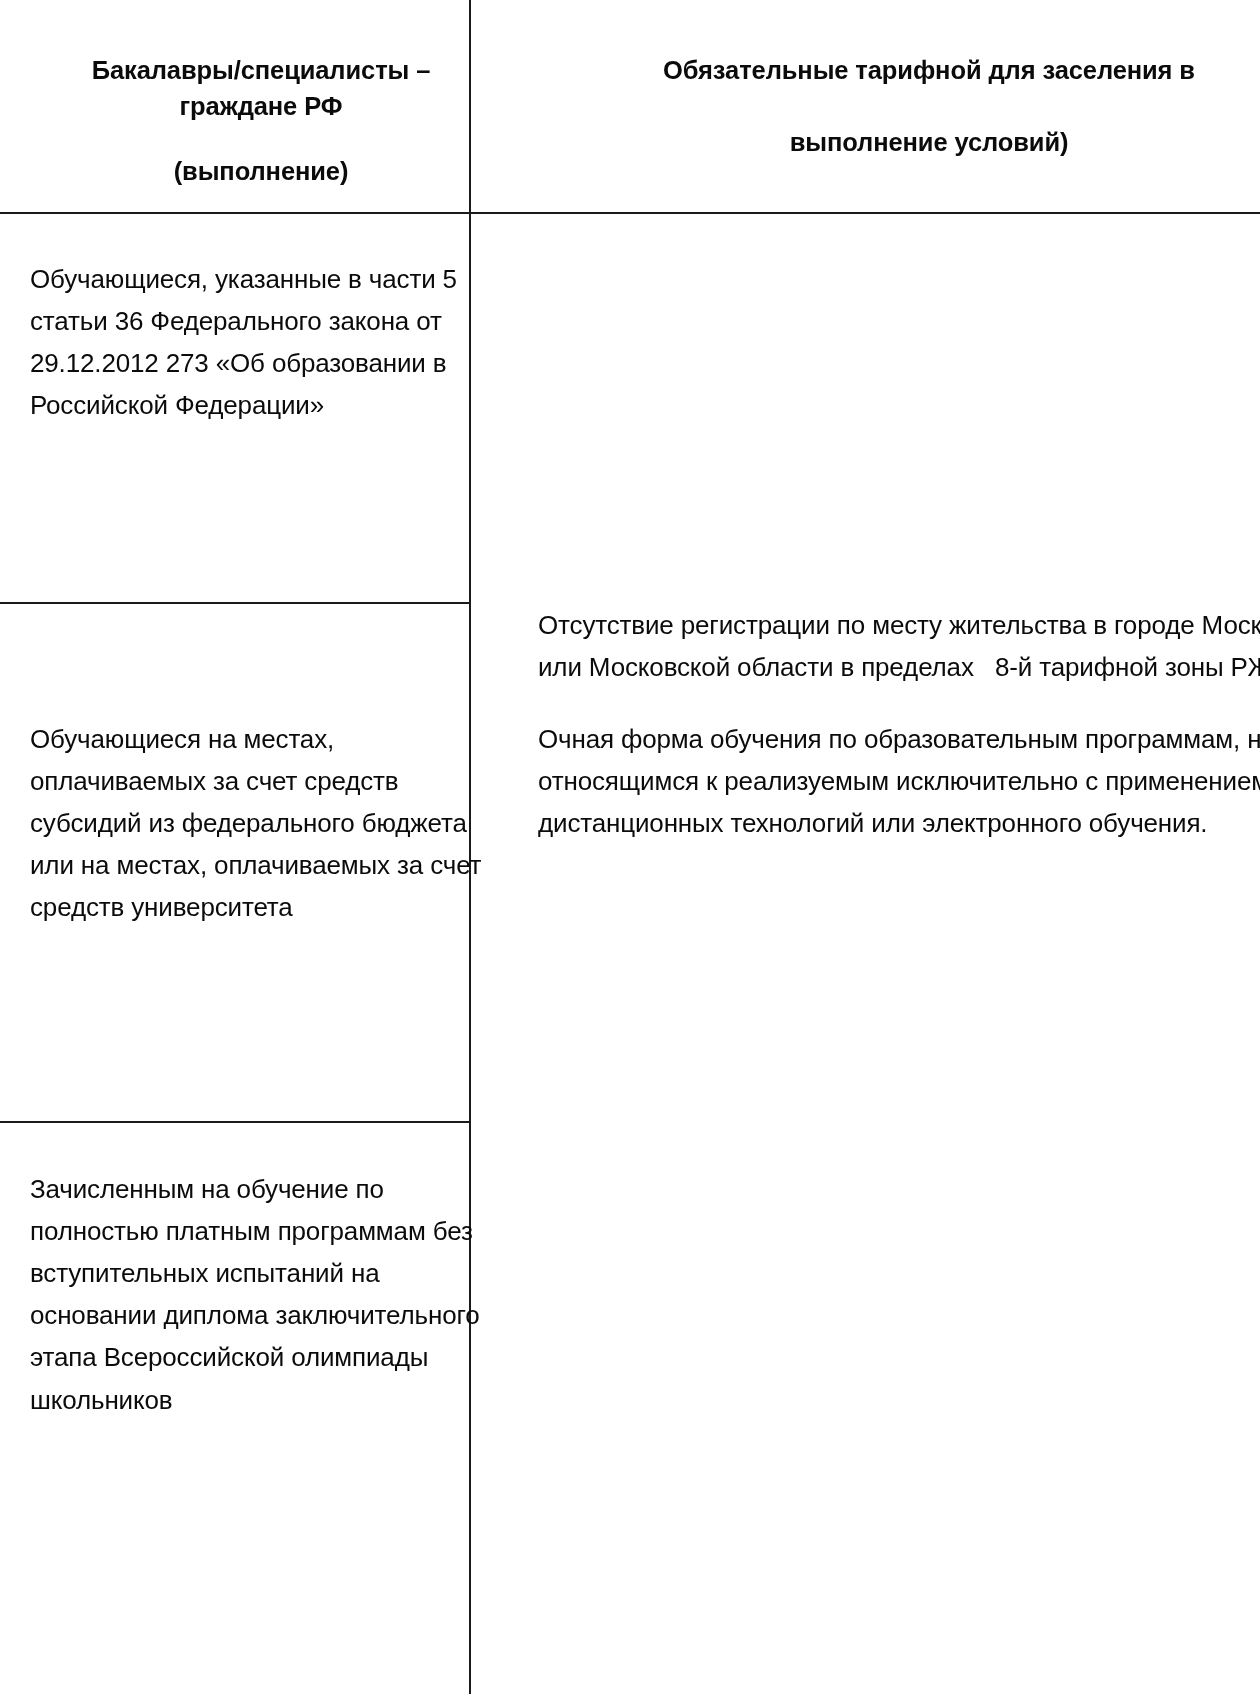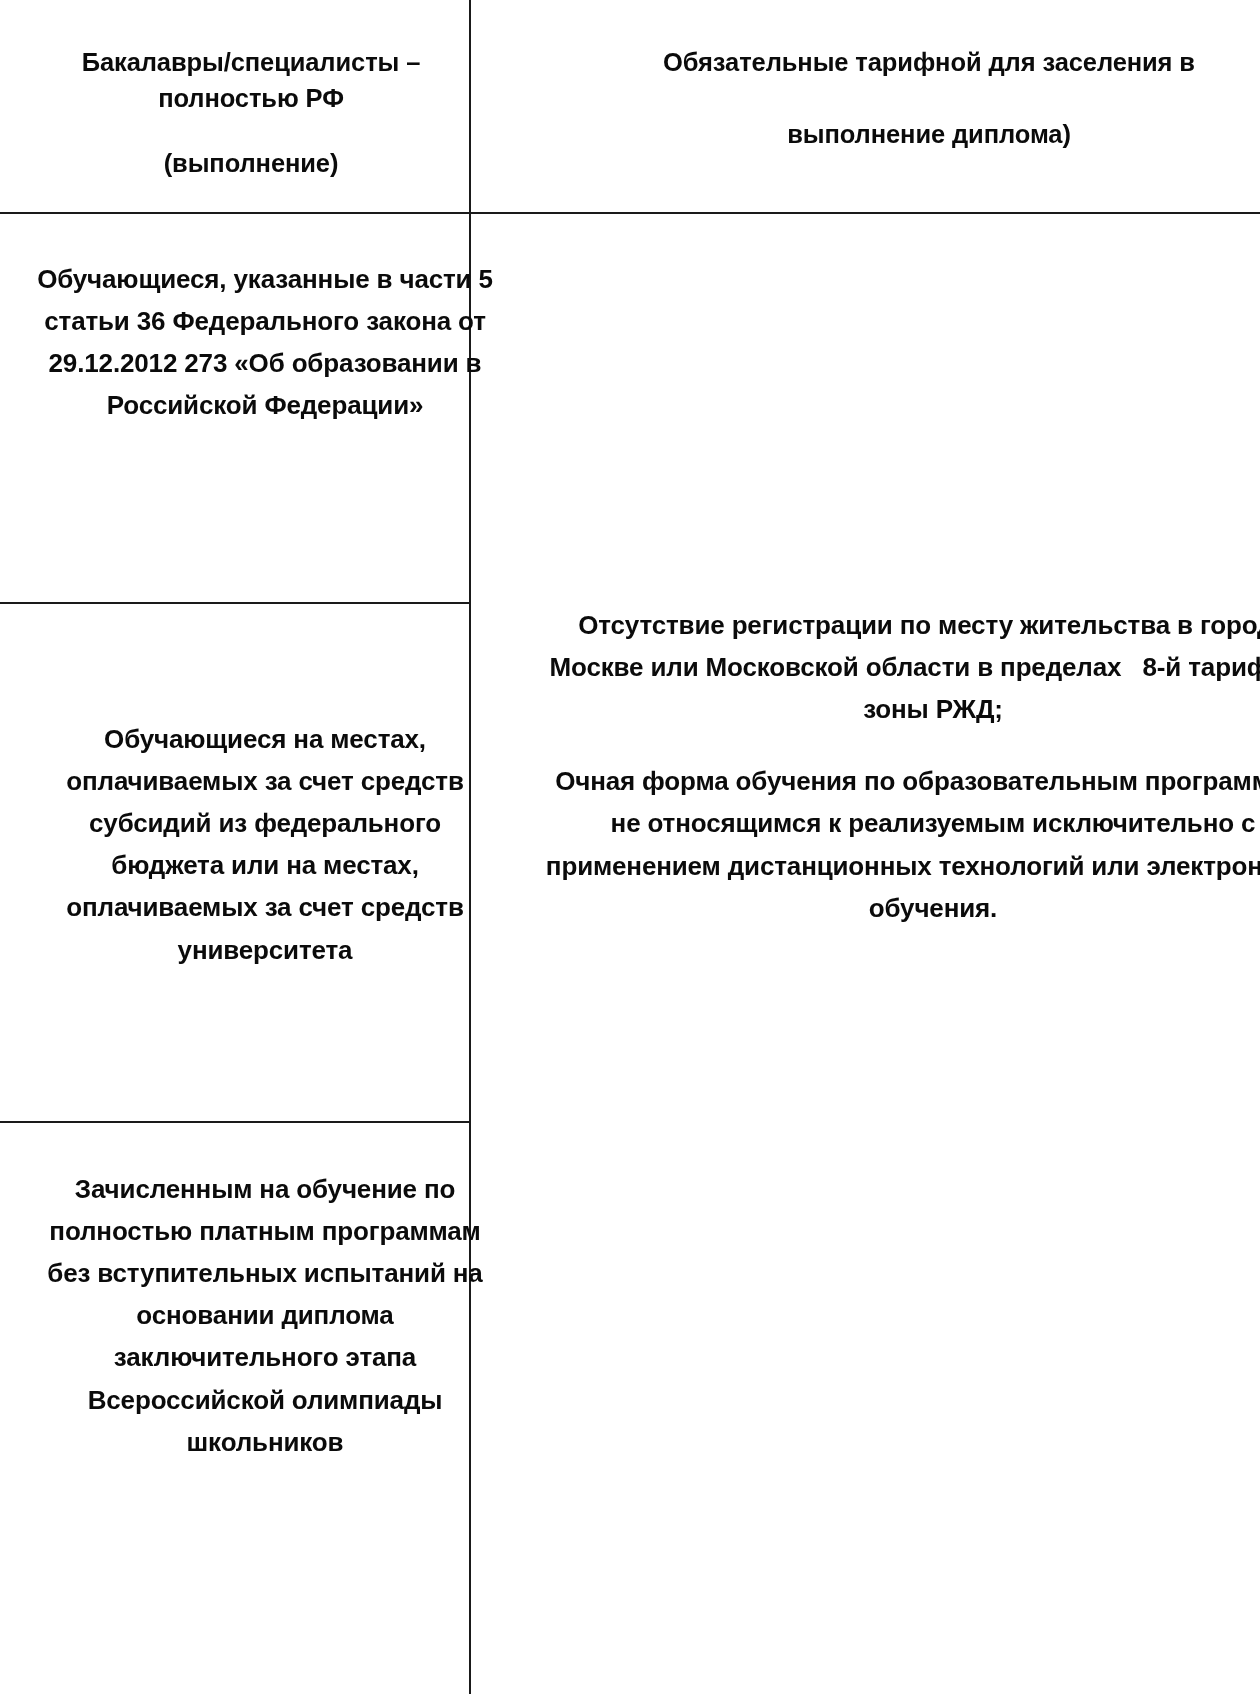--- a/index.html
+++ b/index.html
@@ -40,43 +40,43 @@
   }
   .rule-h.full {
     width: 1260px;
   }
   .rule-hdr  { top: 212px; }
   .rule-r1   { top: 602px; }
   .rule-r2   { top: 1121px; }
 
   
   .hdr-cell {
-    padding: 44px 26px 22px 16px;
+    padding: 44px 26px 22px 26px;
+    margin-top: 8px;
   }
   .hdr-text {
     font-weight: bold;
     font-size: 25.5px;
     line-height: 1.42;
     text-align: center;
     letter-spacing: -0.1px;
   }
   .hdr-text .gap {
     display: block;
     height: 29px;
   }
   .hdr-left .hdr-text { font-size: 25.5px; }
   .hdr-right { padding-left: 64px; padding-right: 64px; }
 
   
   .body-cell {
     font-size: 26px;
     line-height: 1.62;
     letter-spacing: -0.15px;
-    font-weight: 700;
-    text-align: center;
+    font-weight: 400;
   }
   .cell-left  { padding: 0 26px 0 30px; }
   .cell-right { padding: 0 60px 0 68px; }
 
   .para { margin: 0; }
   .para + .para { margin-top: 30px; }
 
   
   .pos {
     position: absolute;
@@ -94,31 +94,31 @@
 <div class="sheet">
 
   <div class="rule-v"></div>
   <div class="rule-h full rule-hdr"></div>
   <div class="rule-h rule-r1"></div>
   <div class="rule-h rule-r2"></div>
 
   <div class="pos hdr-cell hdr-left" style="left:0;top:0;width:470px;">
     <div class="hdr-text">
       <span>Бакалавры/специалисты –</span><br>
-      <span>полностью РФ</span>
+      <span>граждане РФ</span>
       <span class="gap"></span>
       <span>(выполнение)</span>
     </div>
   </div>
 
   <div class="pos hdr-cell hdr-right" style="left:470px;top:0;width:790px;">
     <div class="hdr-text">
       <span>Обязательные тарифной для заселения в</span><br>
       <br>
-      <span>выполнение диплома)</span>
+      <span>выполнение условий)</span>
     </div>
   </div>
 
   <div class="pos blk-l1 body-cell cell-left">
     <p class="para">Обучающиеся, указанные в части 5 статьи 36 Федерального закона от 29.12.2012 273 «Об образовании в Российской Федерации»</p>
   </div>
 
   <div class="pos blk-l2 body-cell cell-left">
     <p class="para">Обучающиеся на местах, оплачиваемых за счет средств субсидий из федерального бюджета или на местах, оплачиваемых за счет средств университета</p>
   </div>

